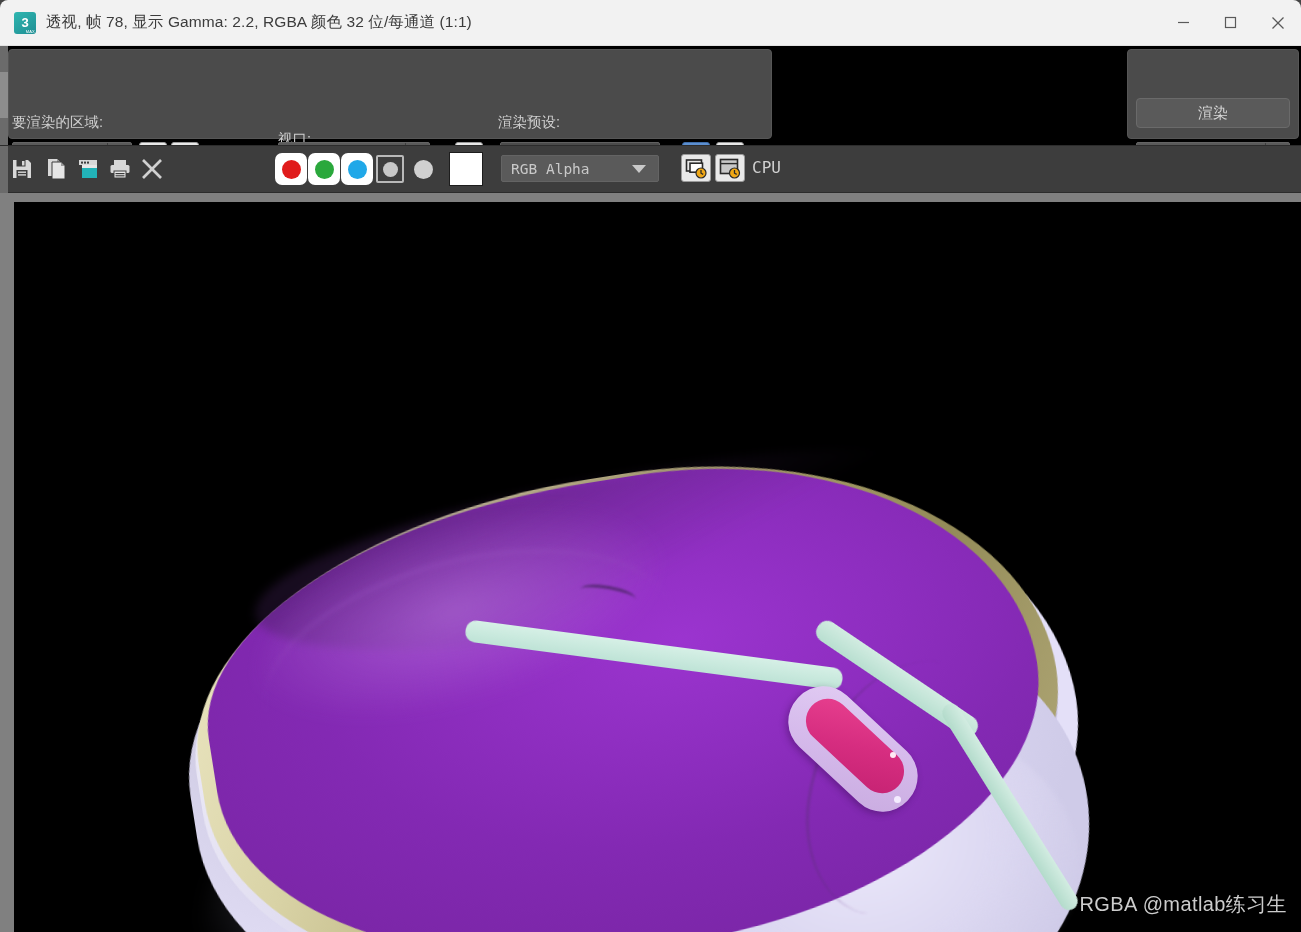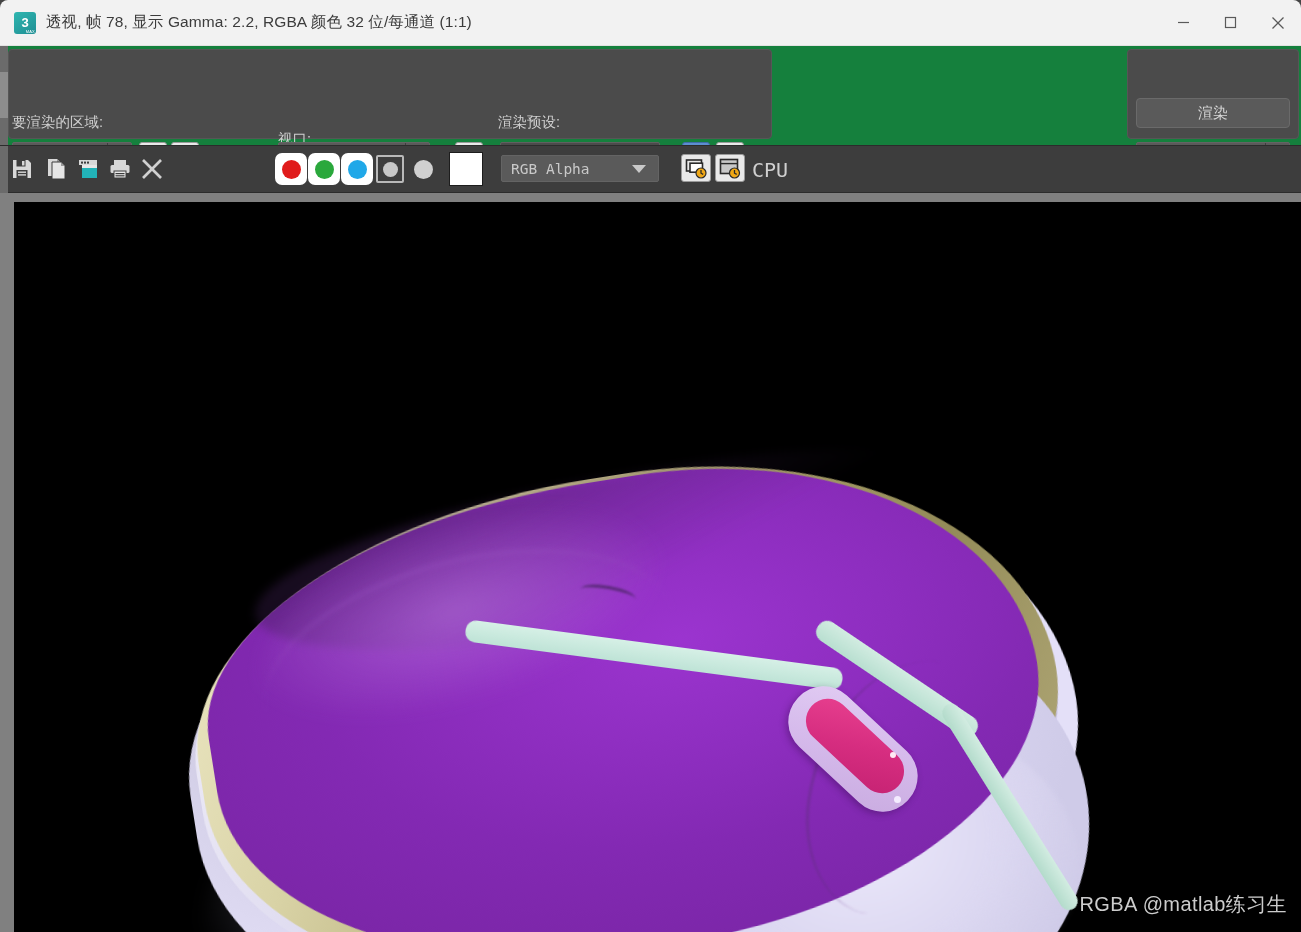--- a/index.html
+++ b/index.html
@@ -51,21 +51,21 @@
     display: flex; align-items: center; justify-content: center;
     color: #555555;
   }
   .win-btn:last-child { border-top-right-radius: 8px; }
   .win-btn svg { display: block; }
 
   
   #upper {
     position: absolute; left: 0; top: 46px;
     width: 1301px; height: 99px;
-    background: #15803d;
+    background: #000000;
   }
   #leftrail {
     position: absolute; left: 0; top: 0; width: 8px; height: 99px;
     background: #6b6b6b;
   }
   #leftrail .thumb {
     position: absolute; left: 0; top: 26px; width: 8px; height: 46px;
     background: #8d8d8d;
   }
 
@@ -198,21 +198,21 @@
   #rgb-combo .pcaret {
     margin-right: 12px;
     width: 0; height: 0;
     border-left: 7px solid transparent;
     border-right: 7px solid transparent;
     border-top: 8px solid #c9c9c9;
   }
   #cpu-label {
     position: absolute; left: 752px; top: 158px;
     font-family: "DejaVu Sans Mono", "Liberation Mono", monospace;
-    font-size: 20px; color: #d0d0d0;
+    font-size: 16px; color: #d0d0d0;
   }
 
   
   #viewport-frame {
     position: absolute; left: 0; top: 193px;
     width: 1301px; height: 739px;
     background: #808080;
   }
   #image-area {
     position: absolute; left: 14px; top: 9px;

